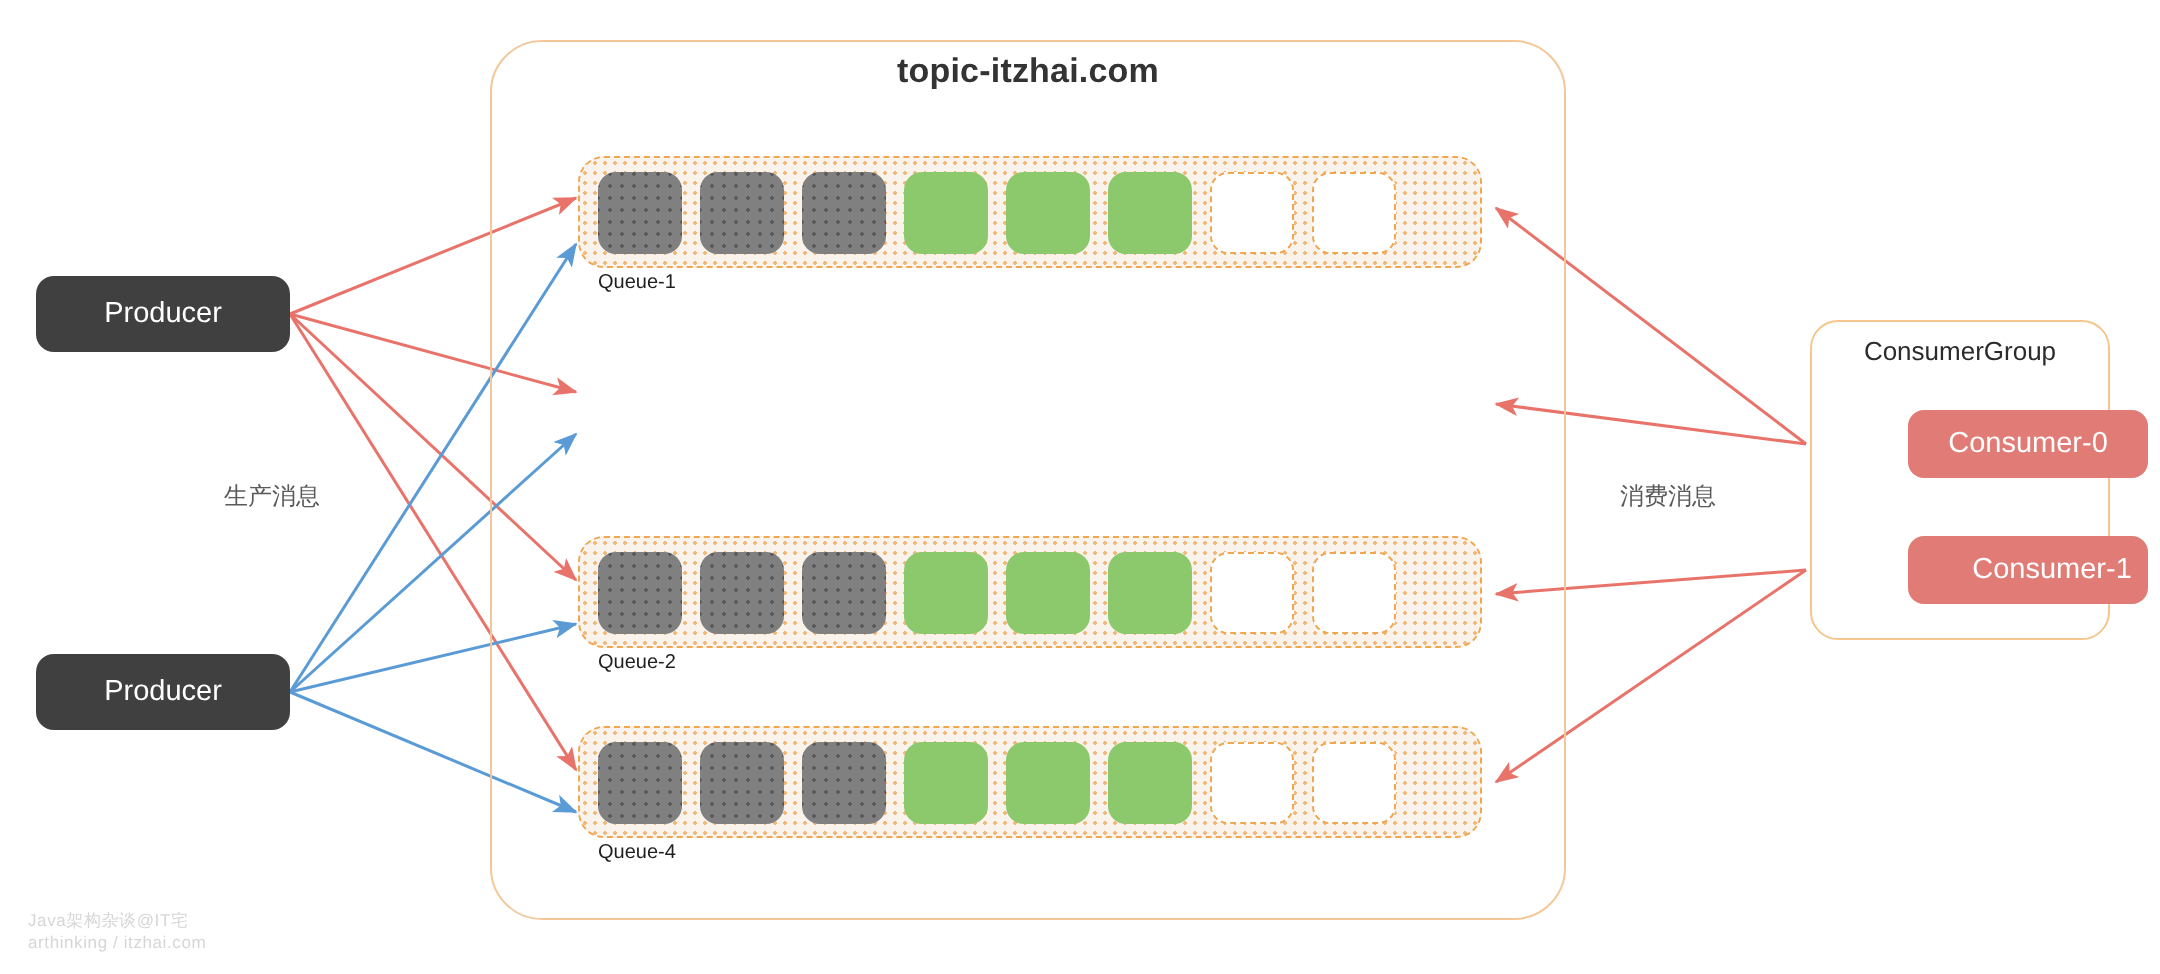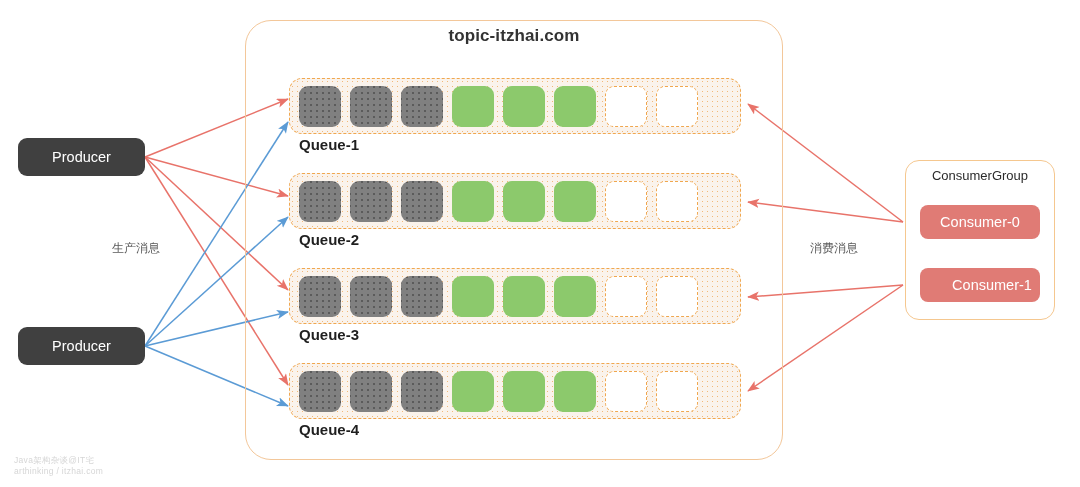--- a/index.html
+++ b/index.html
@@ -40,31 +40,31 @@
   }
   .cell{width:42px;height:41px;border-radius:9px;box-sizing:border-box;position:relative;}
   .cell.consumed{
     background:#808080;
     background-image:radial-gradient(rgba(60,60,60,.55) .8px, rgba(0,0,0,0) .9px);
     background-size:6px 6px;background-position:3px 16px;
   }
   .cell.pending{background:#8cc96c;}
   .cell.empty{background:#ffffff;border:1.6px dashed #f0a74f;}
   .queue-label{
-    position:absolute;left:10px;top:58px;font-size:15px;font-weight:bold;color:#1f1f1f;
+    position:absolute;left:10px;top:58px;font-size:10px;font-weight:normal;color:#1f1f1f;
   }
 
   
   .pill{
     position:absolute;border-radius:9px;background:#404040;
     color:#ffffff;font-size:14.5px;display:flex;align-items:center;justify-content:center;
     box-sizing:border-box;
   }
   .producer{width:127px;height:38px;}
-  .consumer{width:120px;height:34px;background:#e07b75;border-radius:8px;}
+  .consumer{width:120px;height:34px;background:#e07b75;border-radius:8px;margin-left:34px;}
 
   
   .cg-box{
     position:absolute;left:905px;top:160px;width:150px;height:160px;
     border:1.4px solid #f5c78f;border-radius:14px;background:#ffffff;box-sizing:border-box;
   }
   .cg-title{
     position:absolute;left:905px;top:168px;width:150px;text-align:center;
     font-size:13px;color:#2b2b2b;
   }
@@ -129,48 +129,34 @@
       <div class="cell consumed"></div>
       <div class="cell pending"></div>
       <div class="cell pending"></div>
       <div class="cell pending"></div>
       <div class="cell empty"></div>
       <div class="cell empty"></div>
     </div>
     <div class="queue-label">Queue-1</div>
   </div>
 
-  <div class="queue-row" style="top:173px;">
-    <div class="queue-strip"></div>
-    <div class="cells">
-      <div class="cell consumed"></div>
-      <div class="cell consumed"></div>
-      <div class="cell consumed"></div>
-      <div class="cell pending"></div>
-      <div class="cell pending"></div>
-      <div class="cell pending"></div>
-      <div class="cell empty"></div>
-      <div class="cell empty"></div>
-    </div>
-    <div class="queue-label">Queue-2</div>
-  </div>
 
   <div class="queue-row" style="top:268px;">
     <div class="queue-strip"></div>
     <div class="cells">
       <div class="cell consumed"></div>
       <div class="cell consumed"></div>
       <div class="cell consumed"></div>
       <div class="cell pending"></div>
       <div class="cell pending"></div>
       <div class="cell pending"></div>
       <div class="cell empty"></div>
       <div class="cell empty"></div>
     </div>
-    <div class="queue-label">Queue-3</div>
+    <div class="queue-label">Queue-2</div>
   </div>
 
   <div class="queue-row" style="top:363px;">
     <div class="queue-strip"></div>
     <div class="cells">
       <div class="cell consumed"></div>
       <div class="cell consumed"></div>
       <div class="cell consumed"></div>
       <div class="cell pending"></div>
       <div class="cell pending"></div>

